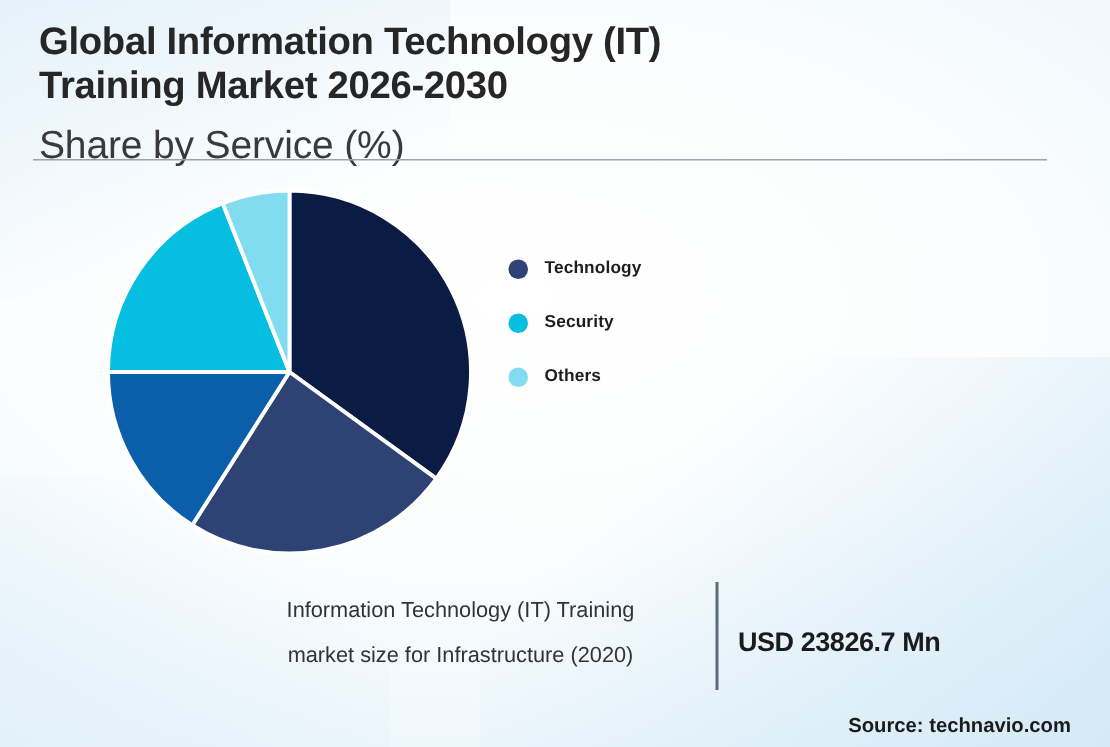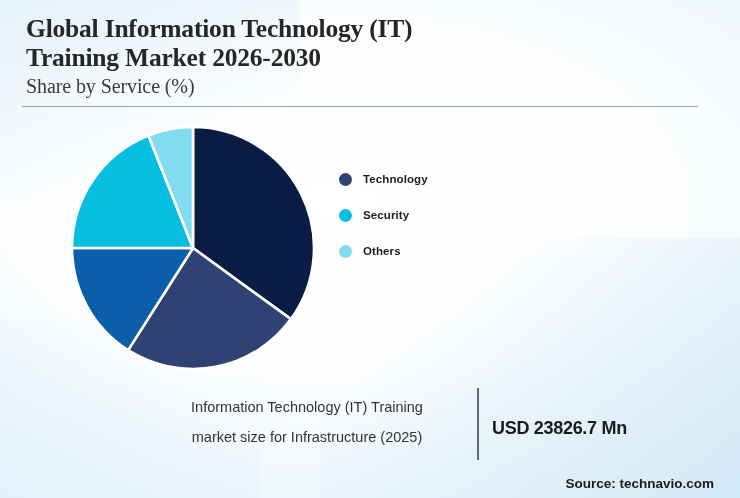--- a/index.html
+++ b/index.html
@@ -17,28 +17,28 @@
       linear-gradient(135deg, #eaf4fb 0%, #ffffff 28%, #ffffff 62%, #d9edf9 100%);
   }
   .tint-tl { position:absolute; left:0; top:0; width:300px; height:200px;
     background:linear-gradient(160deg, #e6f2fa 0%, rgba(255,255,255,0) 70%); }
   .tint-br { position:absolute; right:0; bottom:0; width:420px; height:260px;
     background:linear-gradient(320deg, #d4eaf7 0%, rgba(255,255,255,0) 72%); }
   .tint-bl { position:absolute; left:0; bottom:0; width:260px; height:180px;
     background:linear-gradient(30deg, #e3f1fa 0%, rgba(255,255,255,0) 70%); }
 
   
-  #header { position:absolute; left:26px; top:14px; width:690px;font-family:Liberation Serif, serif; }
+  #header { position:absolute; left:26px; top:14px; width:690px; }
   .title {
     font-size:25.5px; font-weight:bold; color:#262626;
     line-height:29px; letter-spacing:-0.2px;
   }
   .subtitle {
-    font-size:20px; font-weight:normal; color:#3a3a3a;
-    line-height:28px; margin-top:0; letter-spacing:-0.1px;
+    font-size:26px; font-weight:normal; color:#3a3a3a;
+    line-height:28px; margin-top:10px; letter-spacing:-0.1px;
   }
   #header-rule {
     position:absolute; left:22px; top:106px; width:676px; height:1px;
     background:#9aa3ab;
   }
 
   
   #chart-area { position:absolute; left:0; top:118px; width:740px; height:262px; }
   #pie-wrap { position:absolute; left:71px; top:8px; width:244px; height:244px; }
   #pie-svg { display:block; width:244px; height:244px; overflow:visible; }
@@ -116,19 +116,19 @@
       <div class="legend-item">
         <span class="legend-swatch" style="background: rgb(130, 220, 240);"></span>
         <span class="legend-label">Others</span>
       </div>
     </div>
   </div>
 
   <div id="footer">
     <div id="kpi-caption">
       <div>Information Technology (IT) Training</div>
-      <div>market size for Infrastructure (2025)</div>
+      <div>market size for Infrastructure (2020)</div>
     </div>
     <div id="kpi-divider"></div>
     <div id="kpi-value">USD 23826.7 Mn</div>
     <div id="source">Source: technavio.com</div>
   </div>
 </div>
 
 </body></html>

